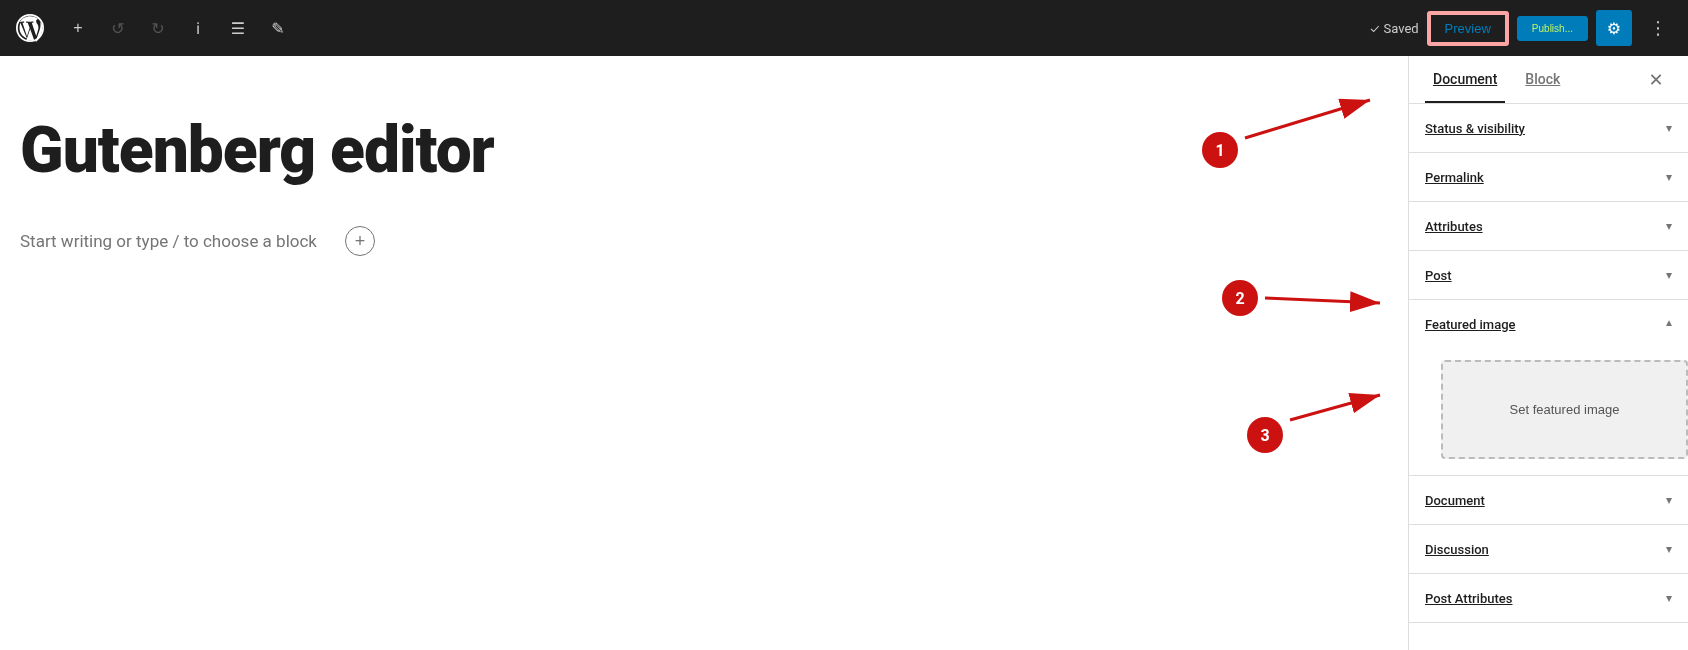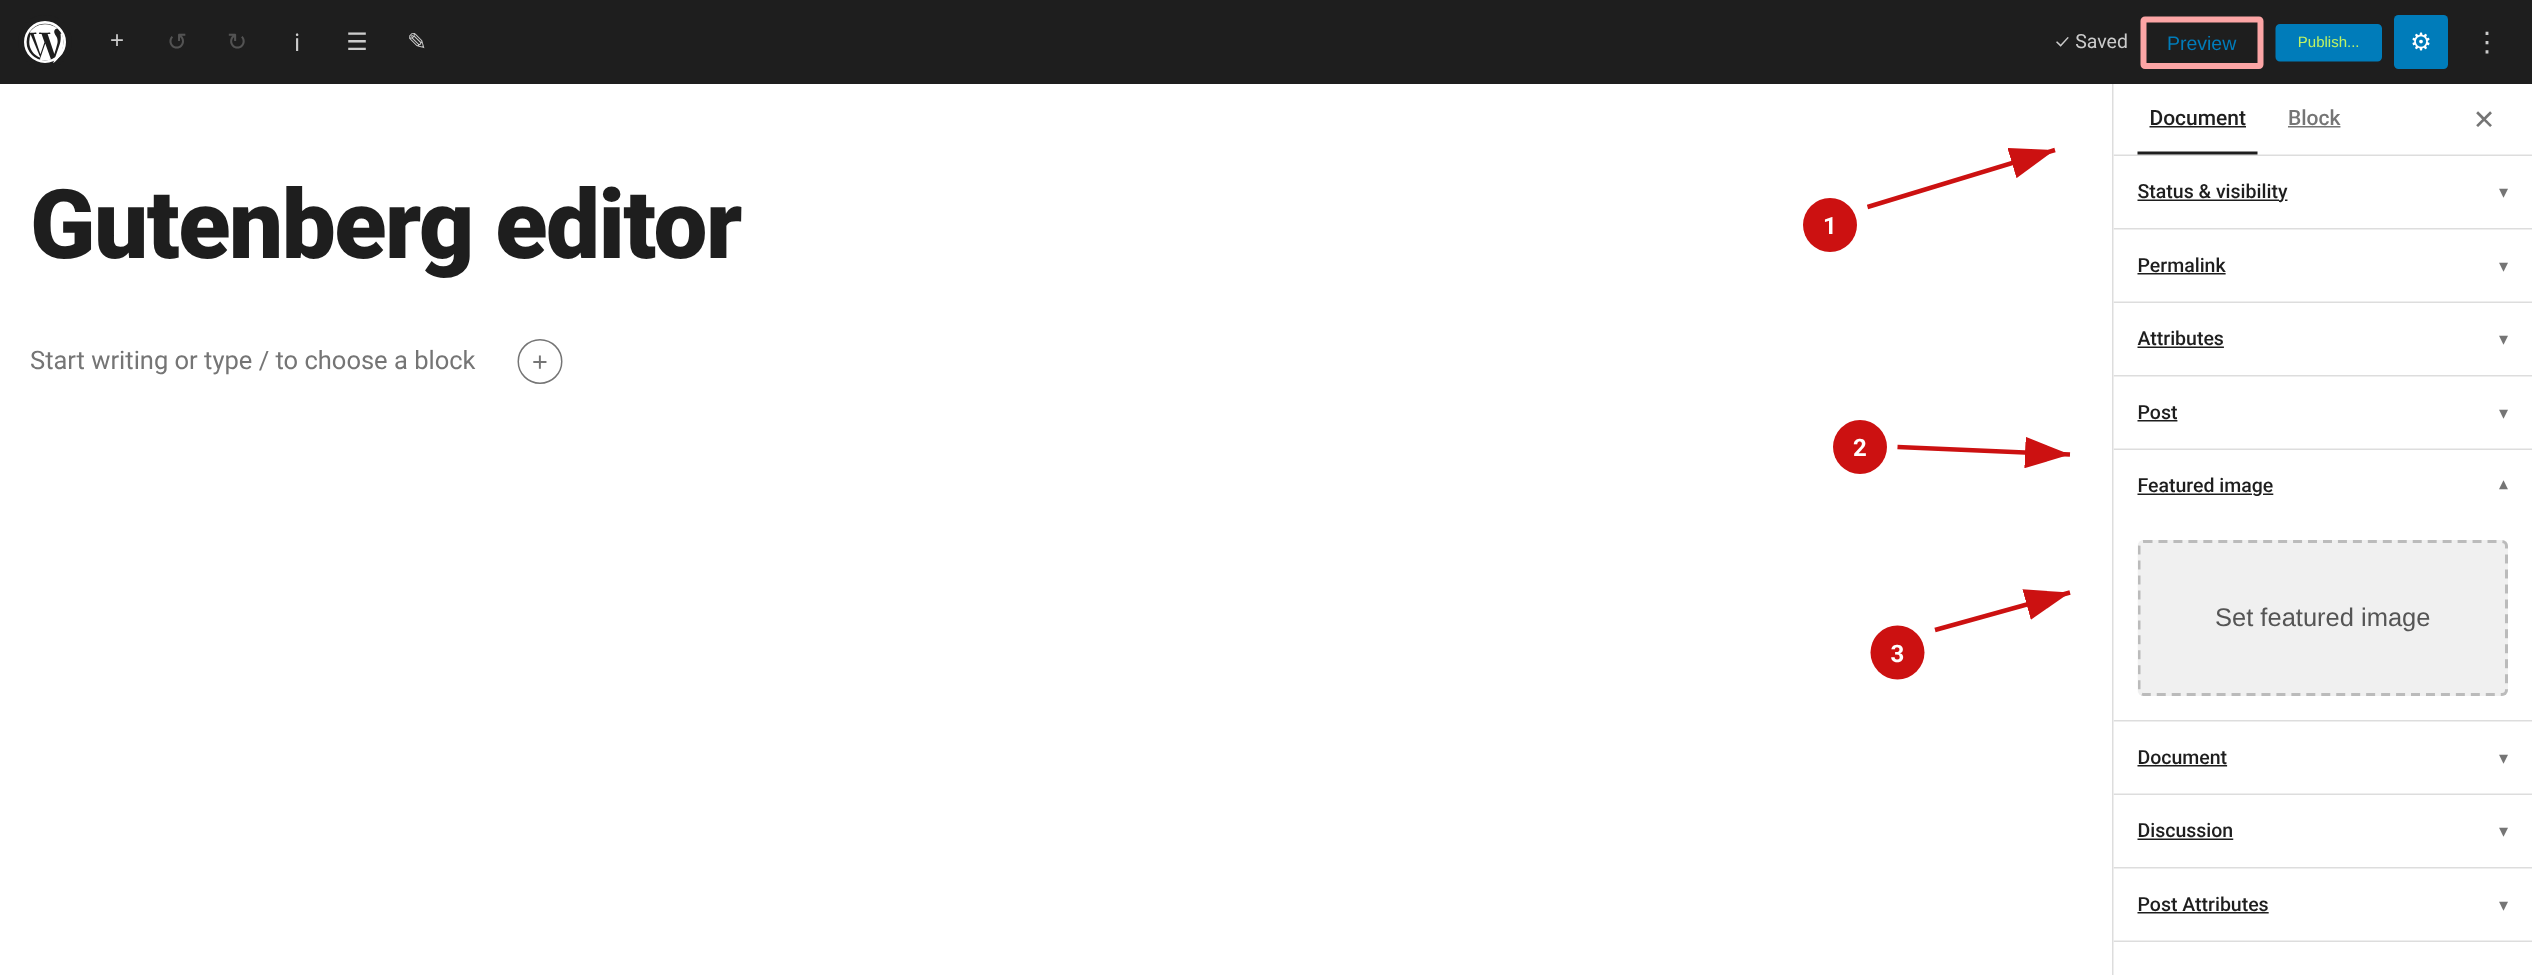--- a/index.html
+++ b/index.html
@@ -228,23 +228,24 @@
       padding: 12px 16px 16px;
     }
     .set-featured-image-btn {
       width: 100%;
       background: #f0f0f0;
       border: 2px dashed #bbb;
       border-radius: 4px;
       padding: 40px 28px;
       text-align: center;
       cursor: pointer;
-      font-size: 17px;
+      font-size: 13px;
       color: #555;
       display: block;
+      margin-left: 16px;
     }
 
     
     .arrows-svg {
       position: fixed;
       top: 0;
       left: 0;
       width: 100%;
       height: 100%;
       pointer-events: none;

